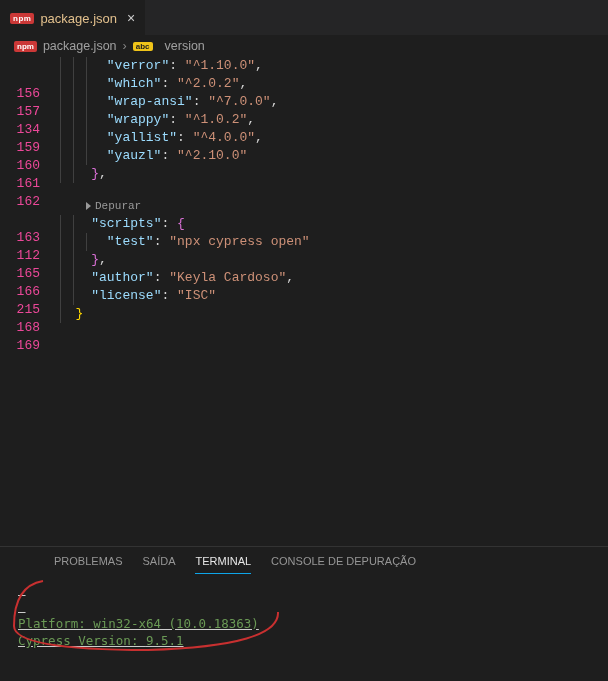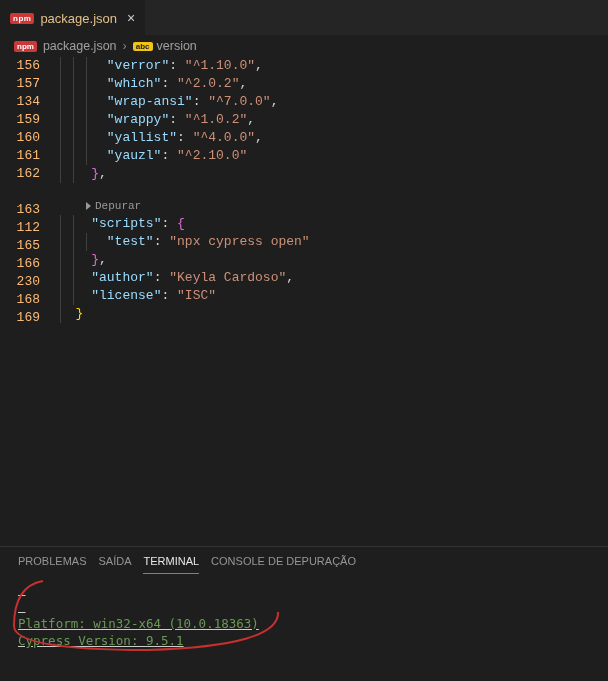--- a/index.html
+++ b/index.html
@@ -55,21 +55,21 @@
     color: #fff;
     font-size: 8px;
     font-weight: 700;
     padding: 1px 3px;
     border-radius: 2px;
   }
   .breadcrumbs .chev { color: #888; }
   .breadcrumbs .sym {
     display: inline-flex;
     align-items: center;
-    gap: 4px;
+    gap: 12px;
   }
   .breadcrumbs .sym-icon {
     background: #f0c419;
     color: #1e1e1e;
     font-size: 8px;
     font-weight: bold;
     padding: 0 3px;
     border-radius: 2px;
   }
   .editor {
@@ -77,23 +77,24 @@
     display: flex;
     font-family: Consolas, "Courier New", monospace;
     font-size: 13px;
     line-height: 18px;
     overflow: hidden;
     background: #1e1e1e;
   }
   .gutter {
     width: 58px;
     text-align: right;
-    color: #fdba74;
+    color: #ec4899;
     padding-right: 18px;
     user-select: none;
+    margin-top: 28px;
   }
   .gutter .ln { height: 18px; }
   .code { flex: 1; padding-left: 2px; white-space: pre; }
   .code .line { height: 18px; position: relative; }
   .indent-guide {
     position: absolute;
     top: 0; bottom: 0;
     border-left: 1px solid #404040;
   }
   .key { color: #9cdcfe; }
@@ -119,24 +120,25 @@
   }
   .panel {
     height: 135px;
     border-top: 1px solid #333;
     background: #1e1e1e;
     display: flex;
     flex-direction: column;
   }
   .panel-tabs {
     display: flex;
-    gap: 12px;
+    gap: 20px;
     padding: 8px 18px 0 18px;
     font-size: 11px;
     color: #969696;
+    margin-left: 36px;
   }
   .panel-tab { padding-bottom: 6px; cursor: pointer; }
   .panel-tab.active {
     color: #e7e7e7;
     border-bottom: 1px solid #0ea5e9;
   }
   .terminal {
     flex: 1;
     position: relative;
     font-family: Consolas, monospace;
@@ -190,21 +192,21 @@
     <div class="ln">134</div>
     <div class="ln">159</div>
     <div class="ln">160</div>
     <div class="ln">161</div>
     <div class="ln">162</div>
     <div class="ln"></div>
     <div class="ln">163</div>
     <div class="ln">112</div>
     <div class="ln">165</div>
     <div class="ln">166</div>
-    <div class="ln">230</div>
+    <div class="ln">215</div>
     <div class="ln">168</div>
     <div class="ln">169</div>
   </div>
   <div class="code" id="code-body"><div class="line"><span class="indent-guide" style="left:0px"></span><span class="indent-guide" style="left:13px"></span><span class="indent-guide" style="left:26px"></span>      <span class="key">"verror"</span><span class="punc">: </span><span class="str">"^1.10.0"</span><span class="punc">,</span></div><div class="line"><span class="indent-guide" style="left:0px"></span><span class="indent-guide" style="left:13px"></span><span class="indent-guide" style="left:26px"></span>      <span class="key">"which"</span><span class="punc">: </span><span class="str">"^2.0.2"</span><span class="punc">,</span></div><div class="line"><span class="indent-guide" style="left:0px"></span><span class="indent-guide" style="left:13px"></span><span class="indent-guide" style="left:26px"></span>      <span class="key">"wrap-ansi"</span><span class="punc">: </span><span class="str">"^7.0.0"</span><span class="punc">,</span></div><div class="line"><span class="indent-guide" style="left:0px"></span><span class="indent-guide" style="left:13px"></span><span class="indent-guide" style="left:26px"></span>      <span class="key">"wrappy"</span><span class="punc">: </span><span class="str">"^1.0.2"</span><span class="punc">,</span></div><div class="line"><span class="indent-guide" style="left:0px"></span><span class="indent-guide" style="left:13px"></span><span class="indent-guide" style="left:26px"></span>      <span class="key">"yallist"</span><span class="punc">: </span><span class="str">"^4.0.0"</span><span class="punc">,</span></div><div class="line"><span class="indent-guide" style="left:0px"></span><span class="indent-guide" style="left:13px"></span><span class="indent-guide" style="left:26px"></span>      <span class="key">"yauzl"</span><span class="punc">: </span><span class="str">"^2.10.0"</span></div><div class="line"><span class="indent-guide" style="left:0px"></span><span class="indent-guide" style="left:13px"></span>    <span class="brace2">}</span><span class="punc">,</span></div><div class="codelens"><span class="tri"></span><span>Depurar</span></div><div class="line"><span class="indent-guide" style="left:0px"></span><span class="indent-guide" style="left:13px"></span>    <span class="key">"scripts"</span><span class="punc">: </span><span class="brace2">{</span></div><div class="line"><span class="indent-guide" style="left:0px"></span><span class="indent-guide" style="left:13px"></span><span class="indent-guide" style="left:26px"></span>      <span class="key">"test"</span><span class="punc">: </span><span class="str">"npx cypress open"</span></div><div class="line"><span class="indent-guide" style="left:0px"></span><span class="indent-guide" style="left:13px"></span>    <span class="brace2">}</span><span class="punc">,</span></div><div class="line"><span class="indent-guide" style="left:0px"></span><span class="indent-guide" style="left:13px"></span>    <span class="key">"author"</span><span class="punc">: </span><span class="str">"Keyla Cardoso"</span><span class="punc">,</span></div><div class="line"><span class="indent-guide" style="left:0px"></span><span class="indent-guide" style="left:13px"></span>    <span class="key">"license"</span><span class="punc">: </span><span class="str">"ISC"</span></div><div class="line"><span class="indent-guide" style="left:0px"></span>  <span class="brace">}</span></div><div class="line"></div></div>
 </div>
 
 <div class="panel">
   <div class="panel-tabs">
     <div class="panel-tab">PROBLEMAS</div>
     <div class="panel-tab">SAÍDA</div>

